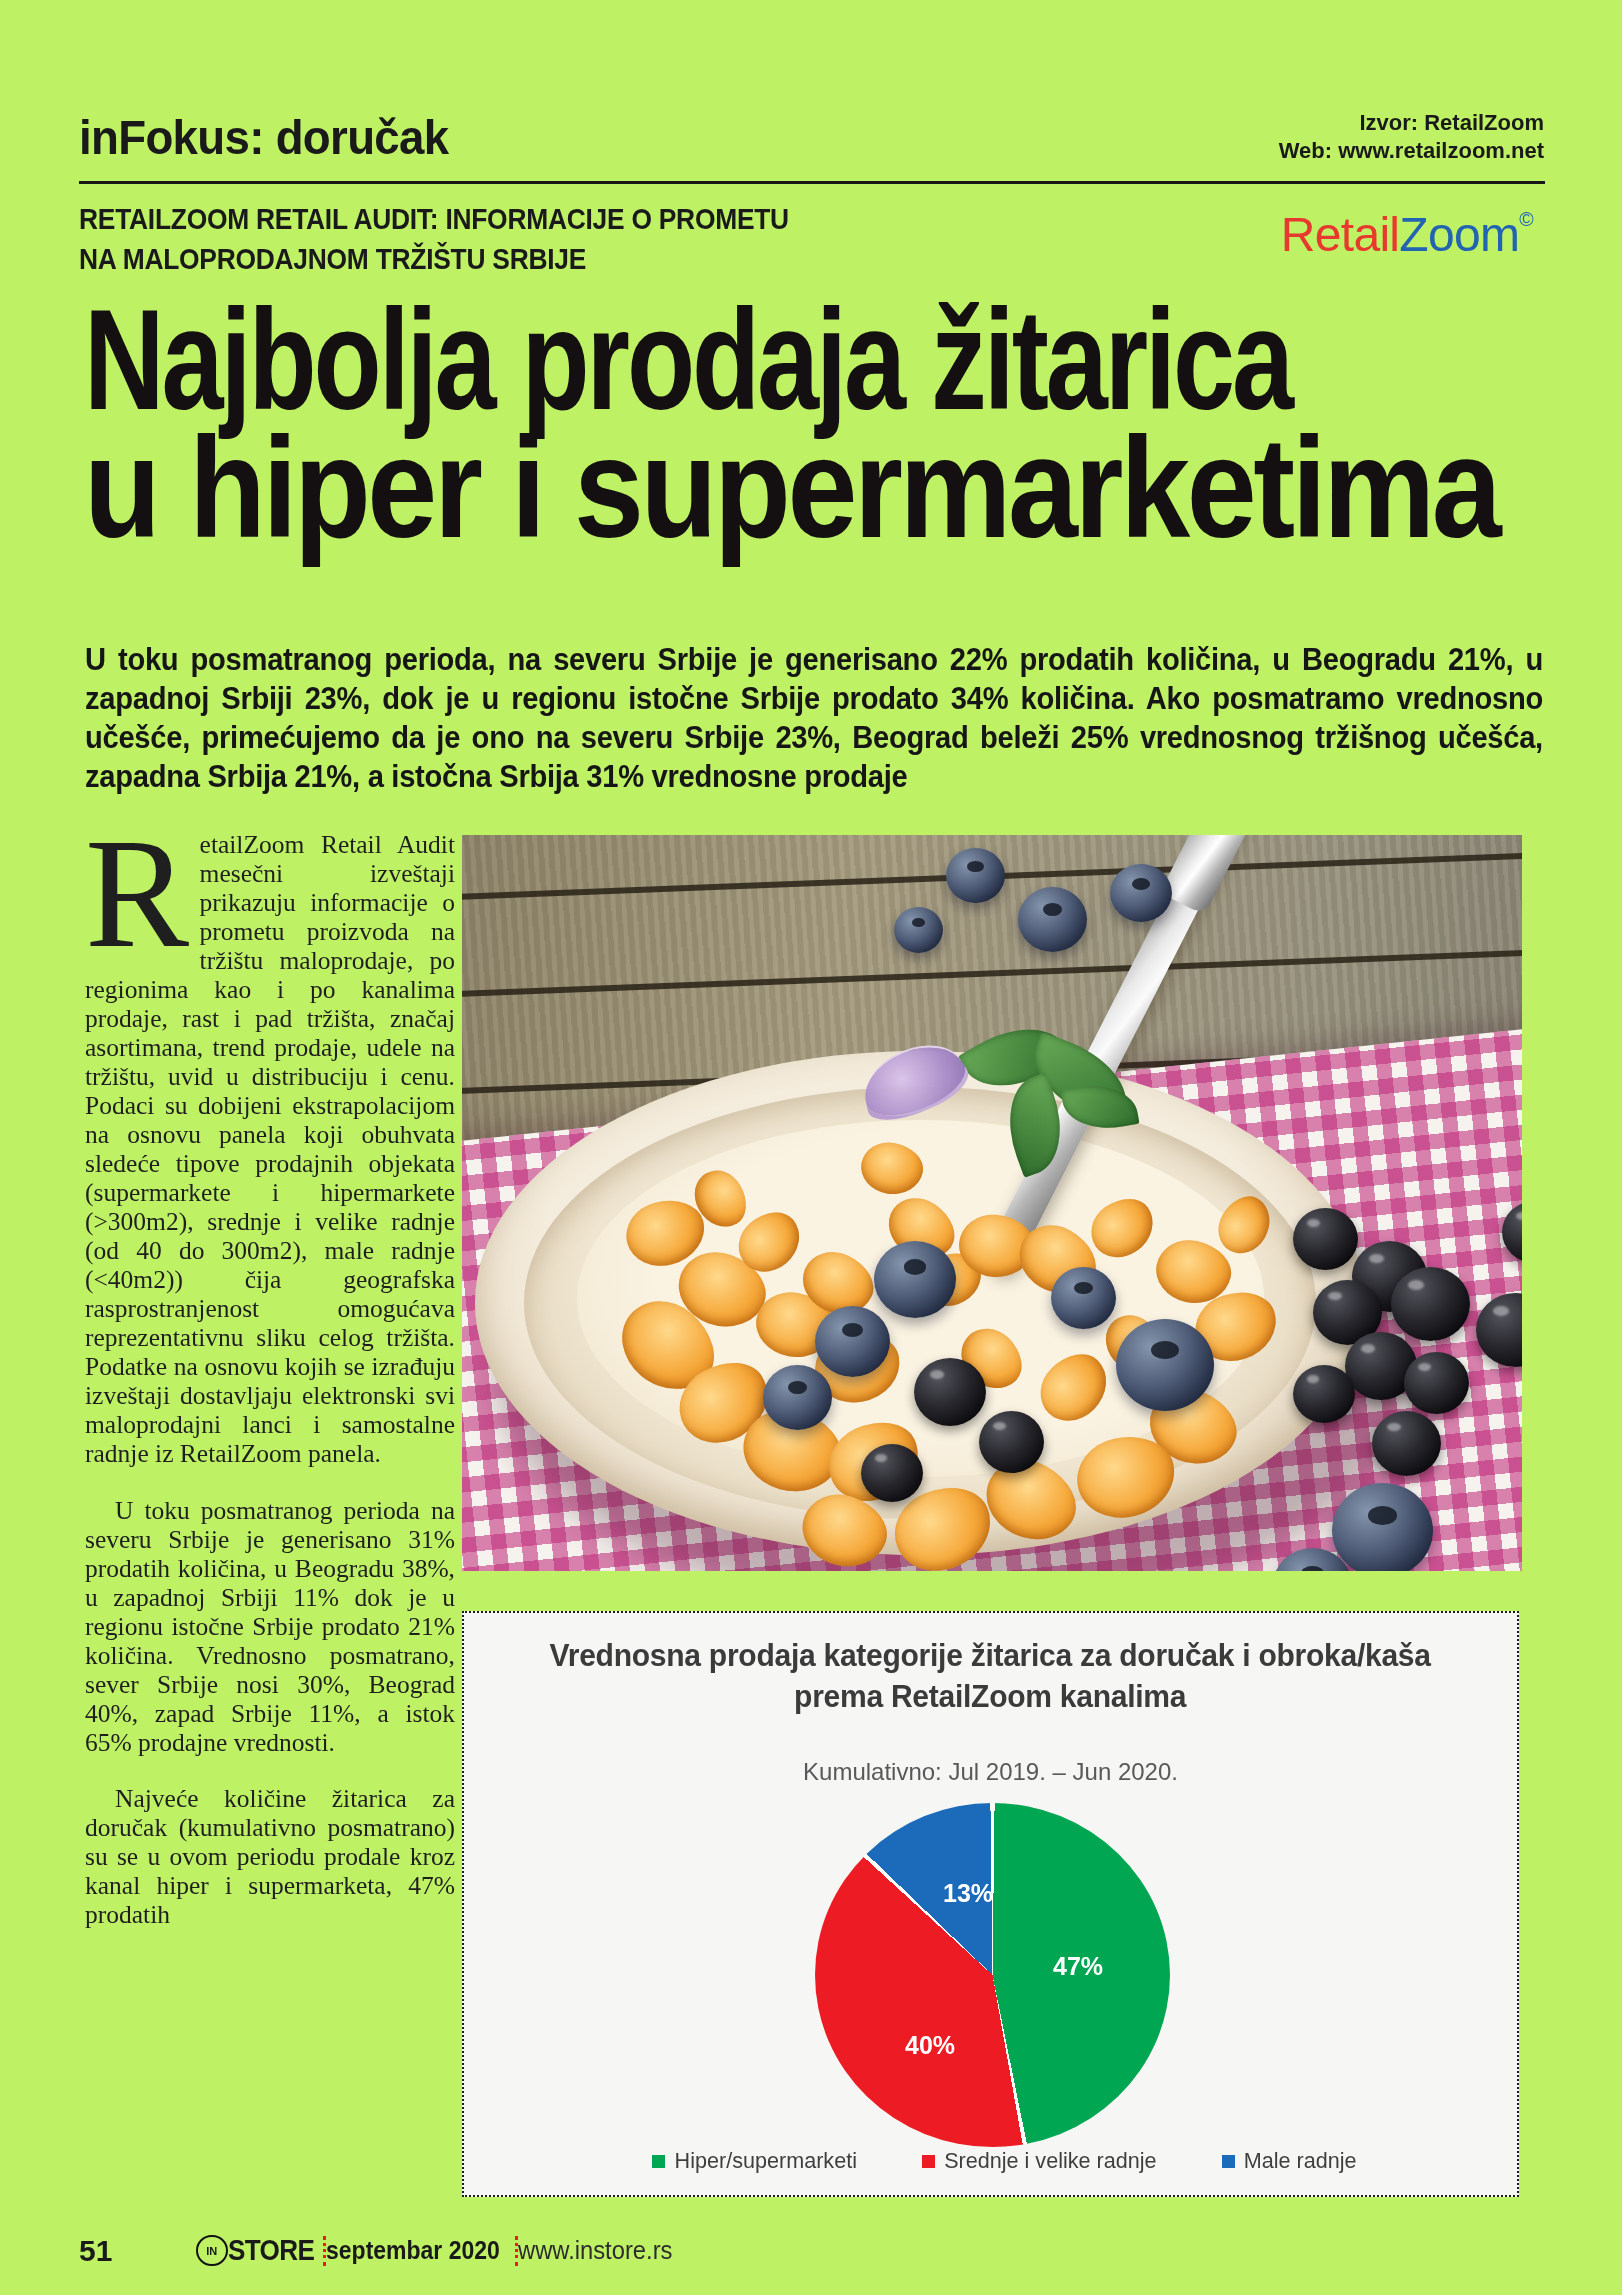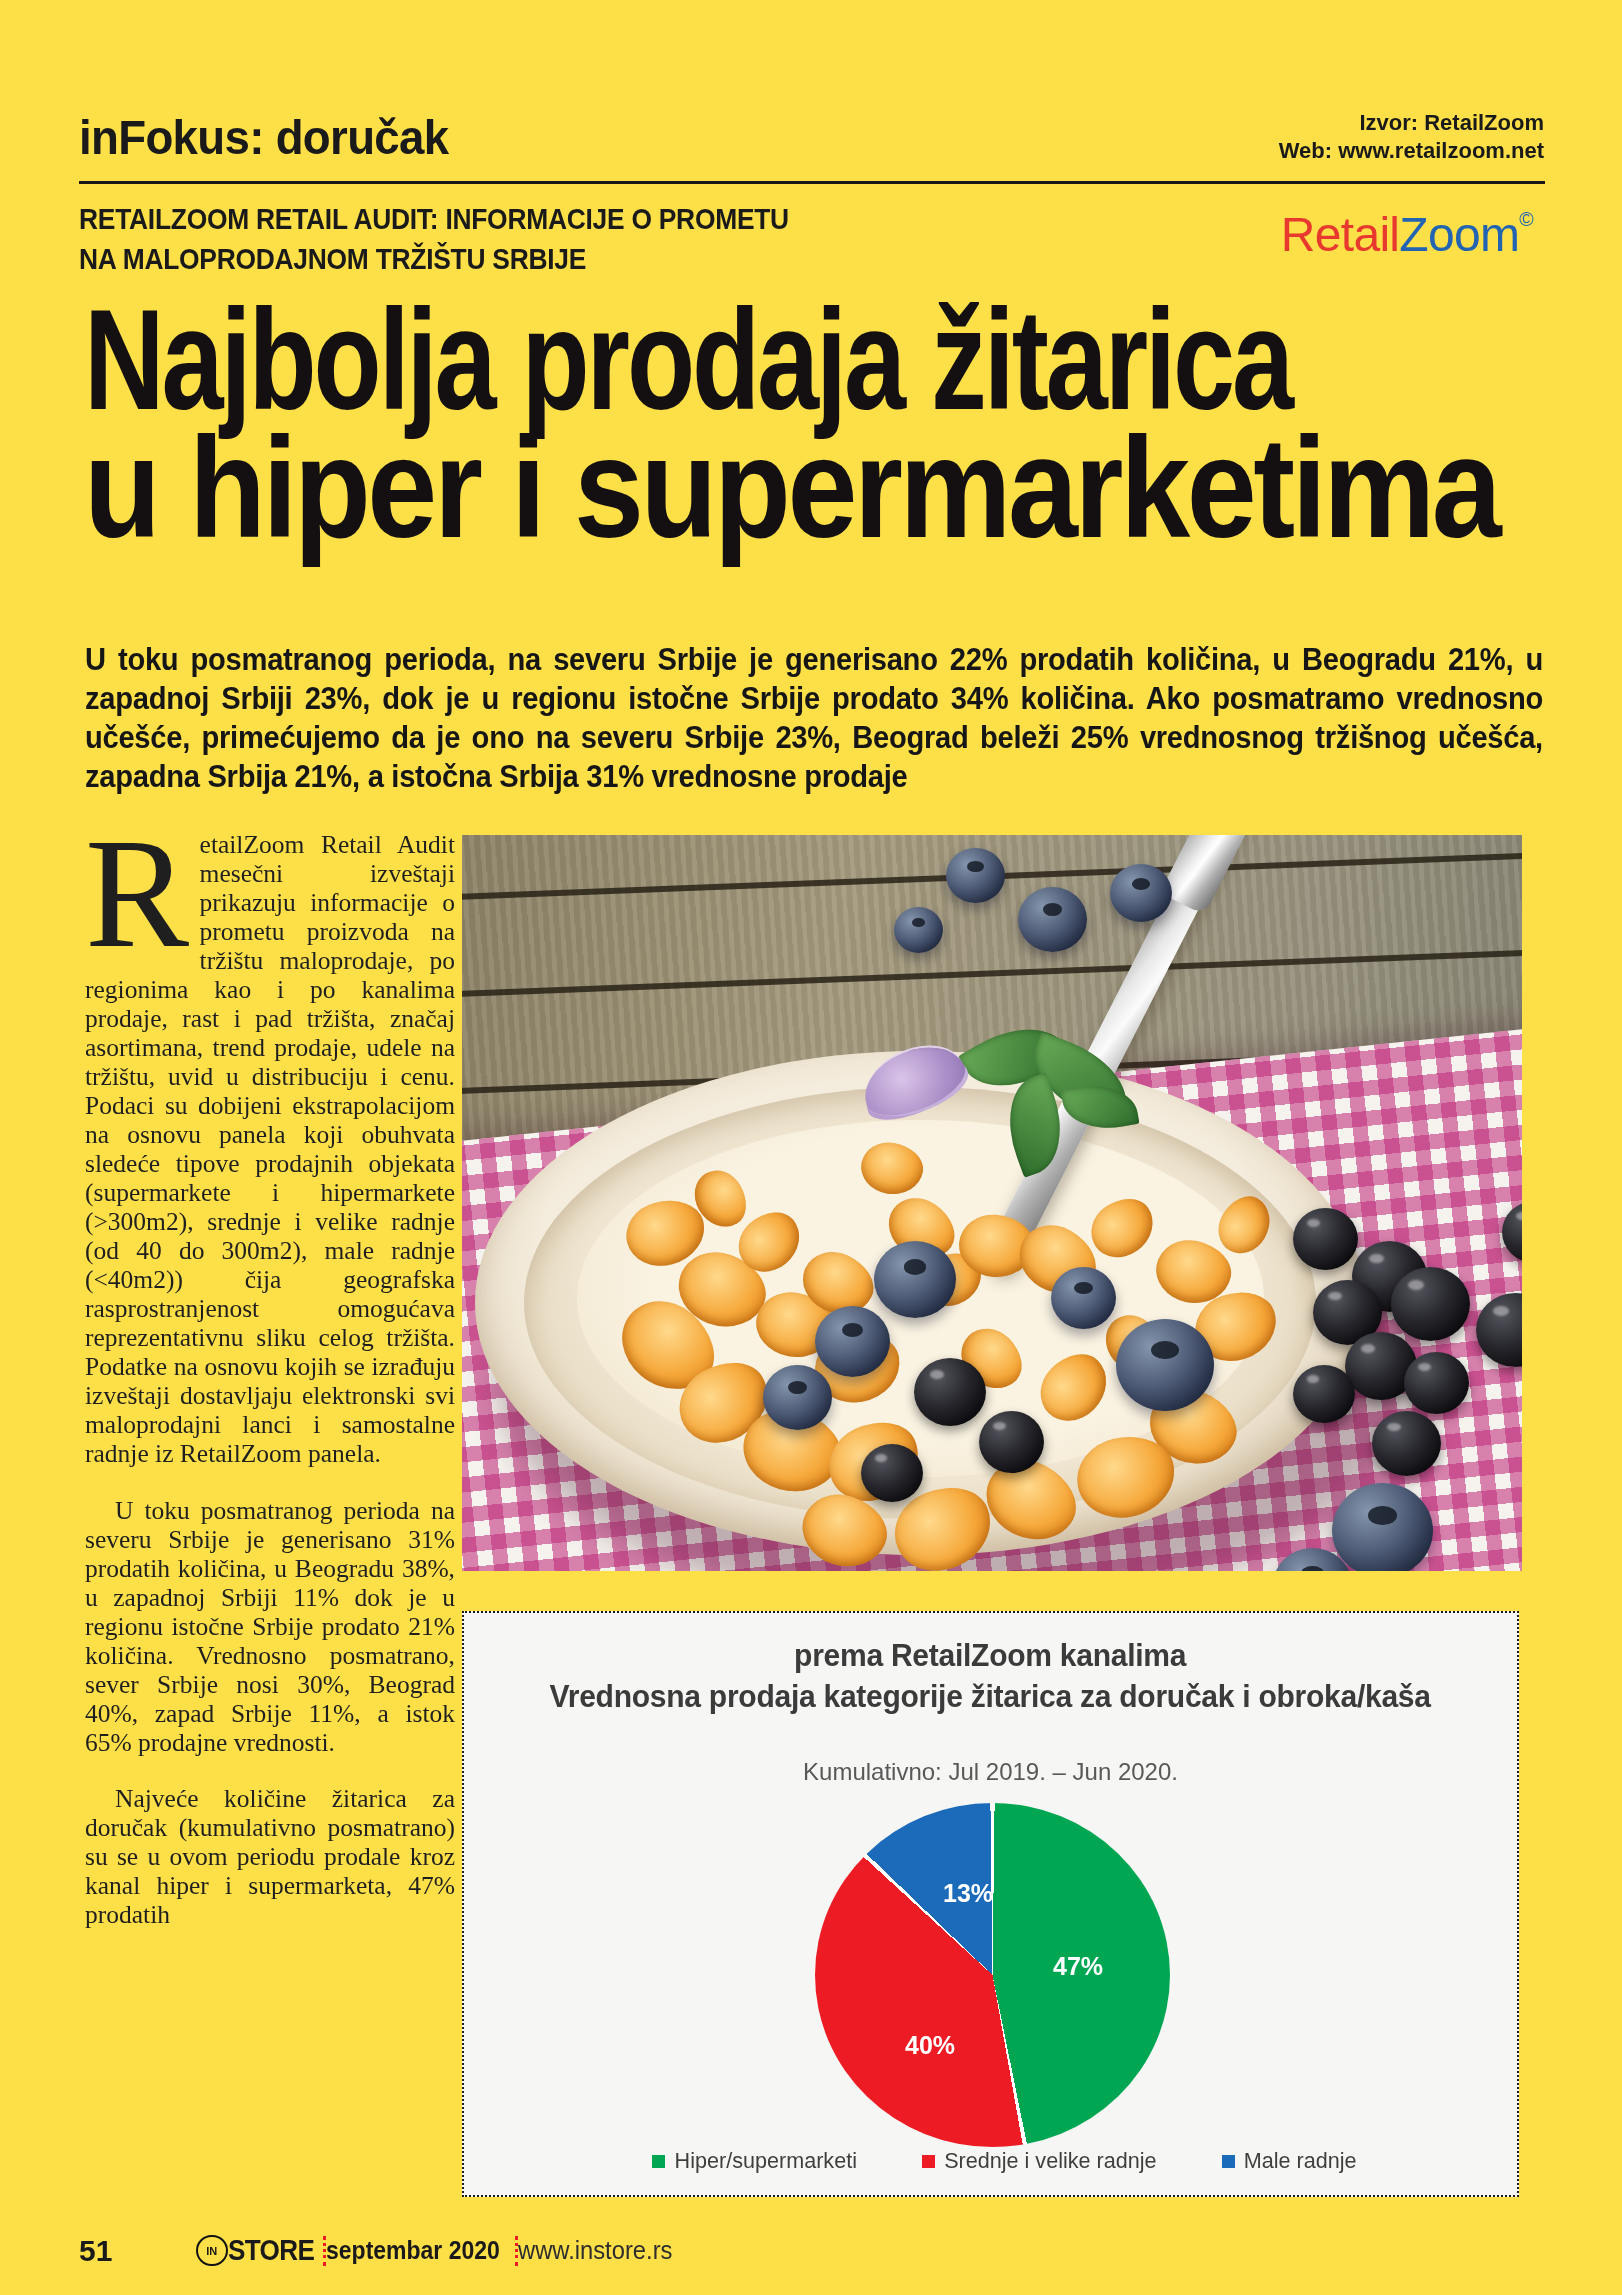--- a/index.html
+++ b/index.html
@@ -1,16 +1,16 @@
 <!DOCTYPE html>
 <html style="font-size:10.5px"><head>
 <meta charset="utf-8">
 <style>
   html,body{margin:0;padding:0;background:#e9e9e9;}
-  .page{position:relative;width:1623px;height:2295px;background:#fde047;overflow:hidden;
+  .page{position:relative;width:1623px;height:2295px;background:#bef264;overflow:hidden;
         font-family:"Liberation Sans",sans-serif;color:#1a1a1a;}
   .abs{position:absolute;}
   .nowrap{white-space:nowrap;}
   .sx{display:inline-block;transform-origin:0 50%;}
   .sxr{display:inline-block;transform-origin:100% 50%;}
 
   
   .kicker{left:79px;top:110px;font-size:48px;font-weight:bold;letter-spacing:-0.7px;
           transform:scaleX(.95);transform-origin:0 0;}
   .source{right:79px;top:109px;text-align:right;font-size:22px;font-weight:bold;line-height:28px;}
@@ -212,22 +212,22 @@
         <div class="berry berry-black" style="left: 910px; top: 576px; width: 69px; height: 65px;"></div>
         <div class="berry berry-black" style="left: 1014px; top: 458px; width: 79px; height: 74px;"></div>
         <div class="berry berry-black" style="left: 1040px; top: 366px; width: 65px; height: 62px;"></div>
         <div class="berry berry-blue" style="left: 870px; top: 648px; width: 101px; height: 95px;"></div>
         <div class="berry berry-blue" style="left: 811px; top: 713px; width: 79px; height: 74px;"></div>
       </div>
   </div>
 
   <div class="abs chartbox">
     <div class="cb-title">
+      <div class="nowrap"><span class="sx">Vrednosna prodaja  kategorije žitarica za doručak i obroka/kaša</span></div>
       <div class="nowrap"><span class="sx">prema RetailZoom kanalima</span></div>
-      <div class="nowrap"><span class="sx">Vrednosna prodaja  kategorije žitarica za doručak i obroka/kaša</span></div>
     </div>
     <div class="cb-sub">Kumulativno: Jul 2019. – Jun 2020.</div>
     <div class="pie" id="pie" style="background: conic-gradient(rgb(255, 255, 255) 0deg, rgb(255, 255, 255) 0.7deg, rgb(0, 166, 81) 0.7deg, rgb(0, 166, 81) 168.5deg, rgb(255, 255, 255) 168.5deg, rgb(255, 255, 255) 169.9deg, rgb(237, 28, 36) 169.9deg, rgb(237, 28, 36) 312.5deg, rgb(255, 255, 255) 312.5deg, rgb(255, 255, 255) 313.9deg, rgb(28, 107, 186) 313.9deg, rgb(28, 107, 186) 359.3deg, rgb(255, 255, 255) 359.3deg, rgb(255, 255, 255) 360deg);">
         <span class="pie-label" style="left: 238px; top: 149px;">47%</span>
         <span class="pie-label" style="left: 90px; top: 228px;">40%</span>
         <span class="pie-label" style="left: 128px; top: 76px;">13%</span>
       </div>
     <div class="legend">
       <div class="lg-item">
         <span class="lg-sq" style="background: rgb(0, 166, 81);"></span>

